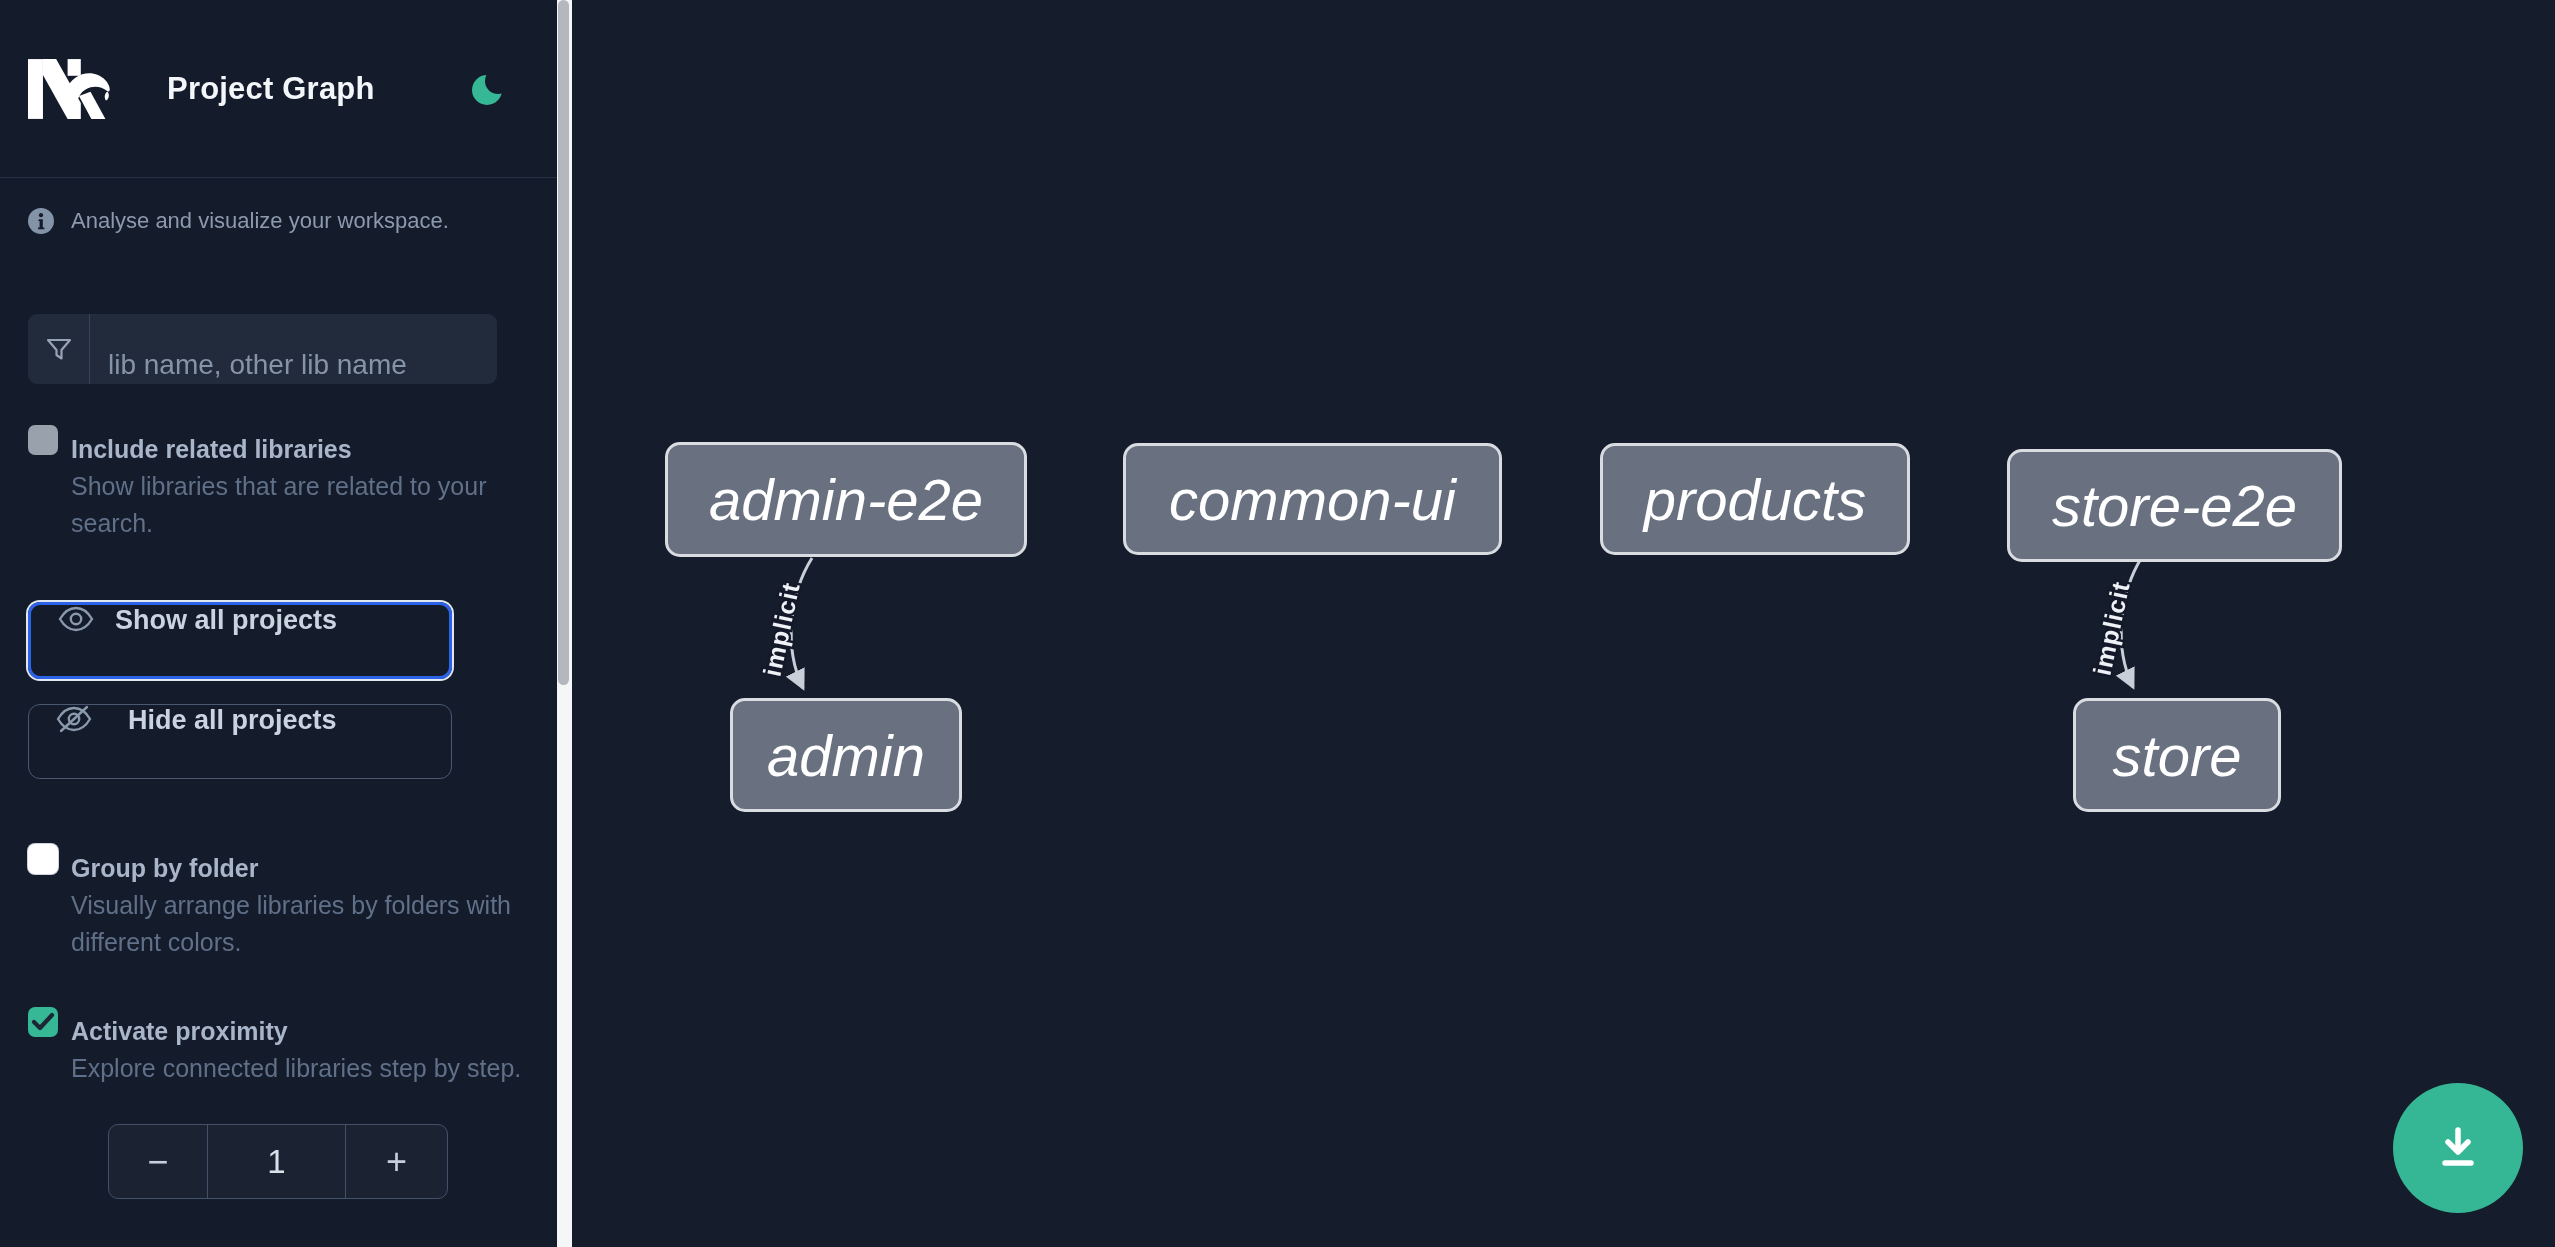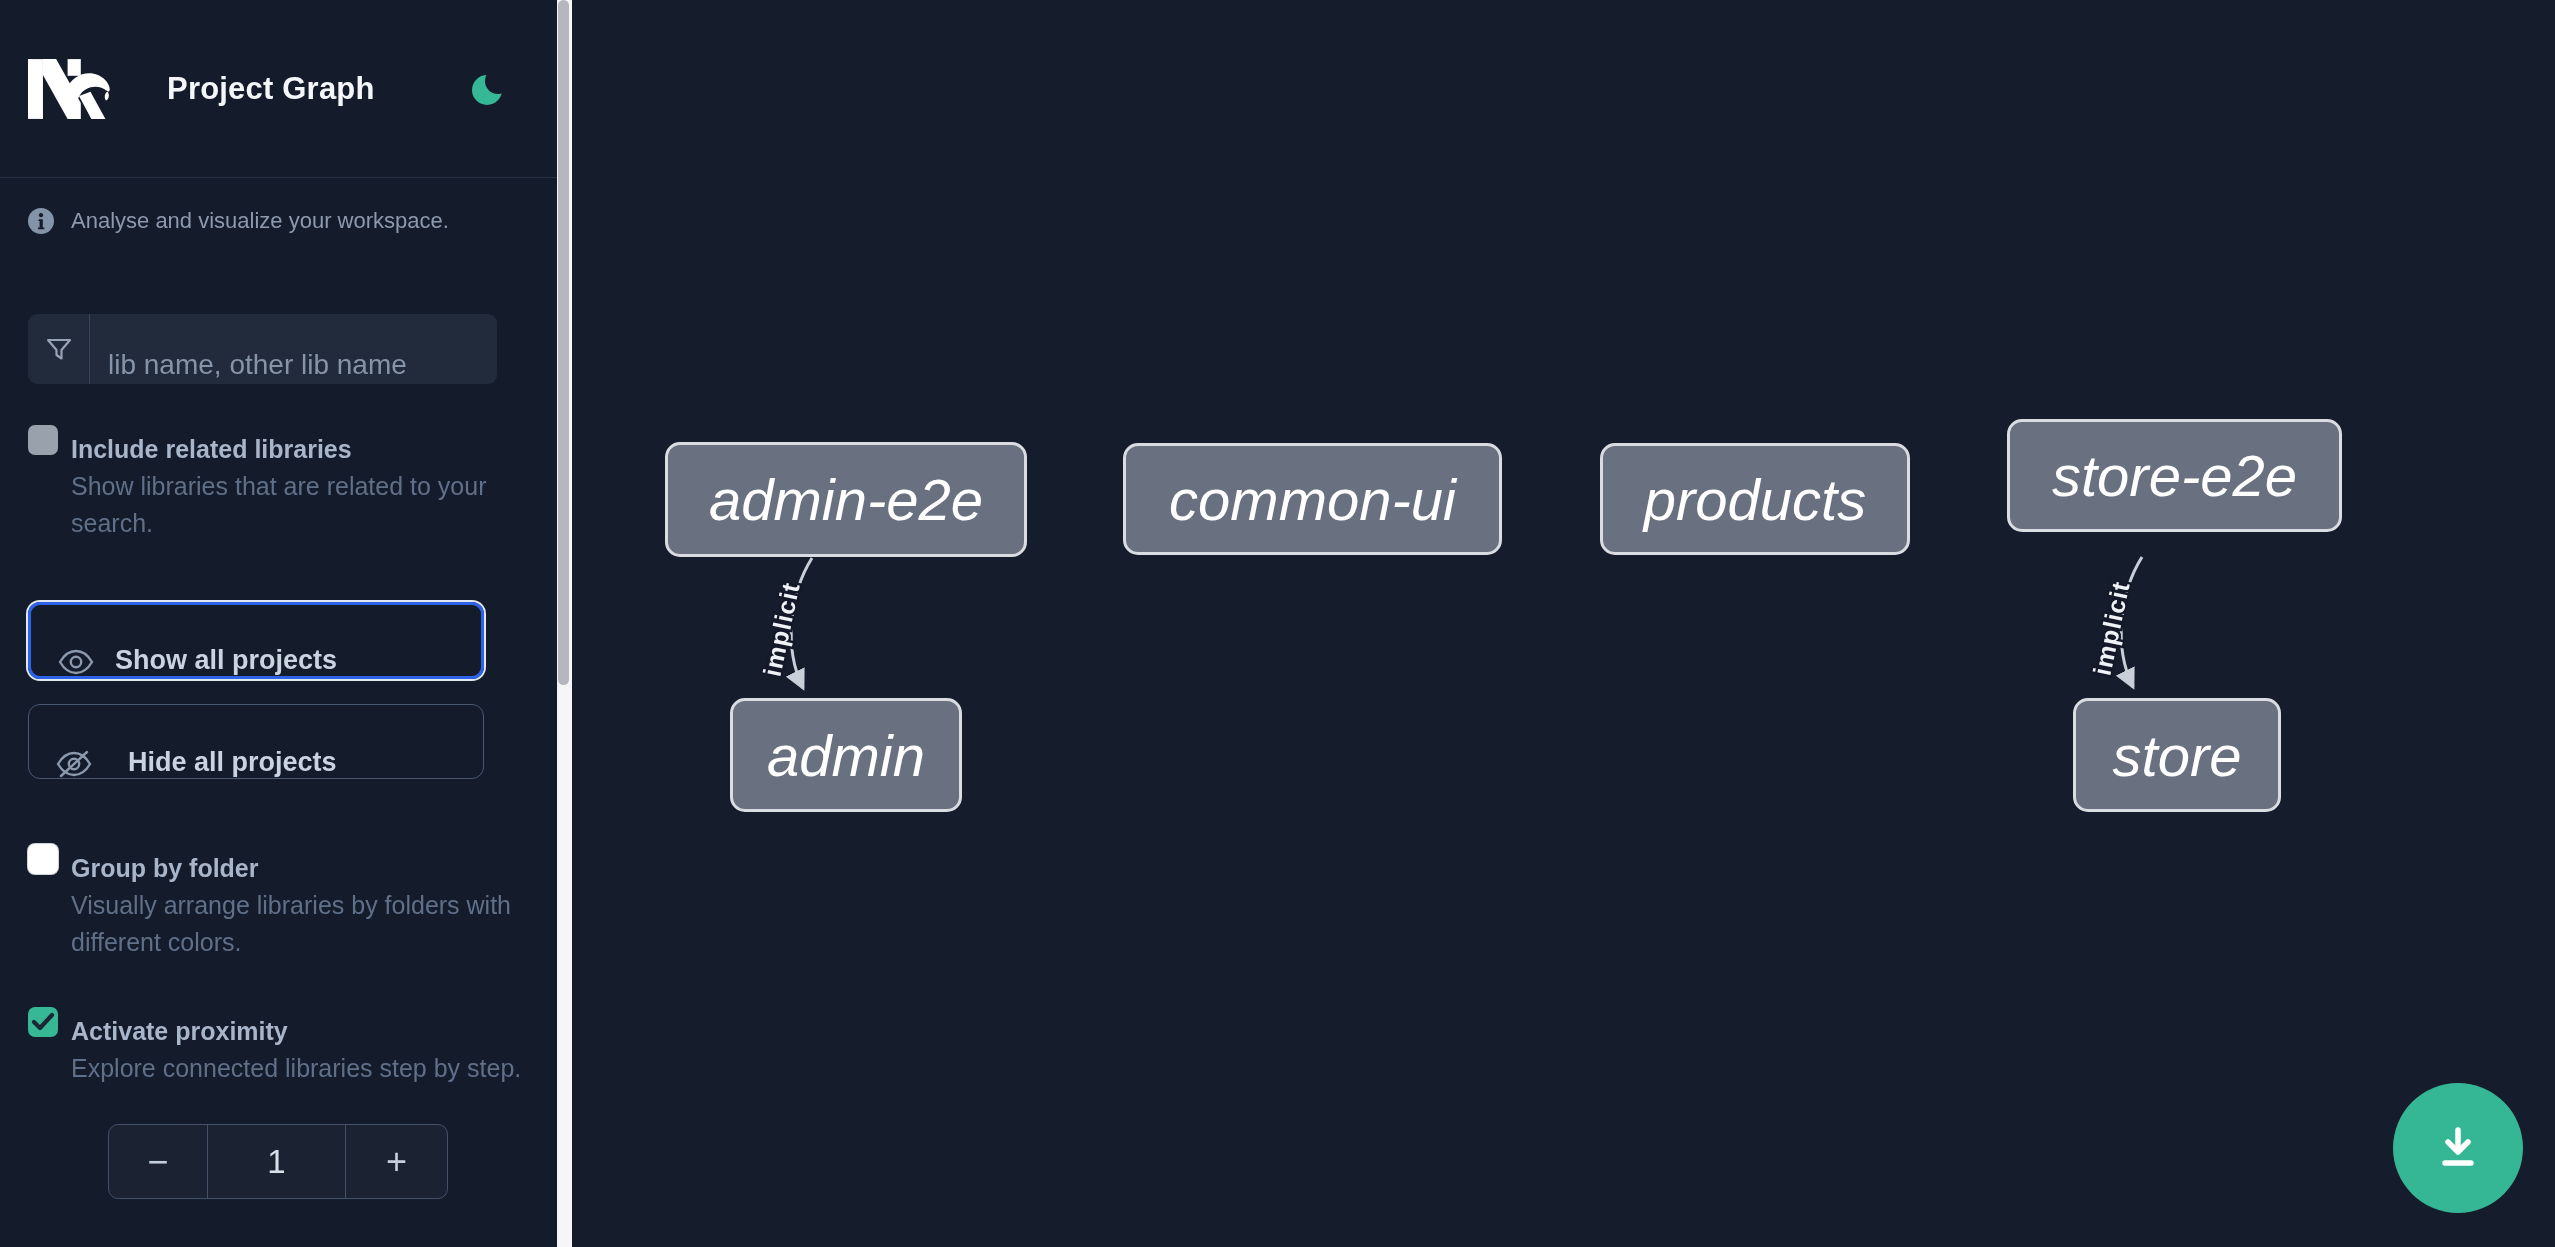--- a/index.html
+++ b/index.html
@@ -32,21 +32,21 @@
   .toggle-row { display:flex; align-items:flex-start; gap:13px; padding-left:28px; width:525px; }
   .toggle-row .texts { padding-top:0px;margin-top:9px; }
   .cbx { width:30px; height:30px; border-radius:7px; flex:none; margin-top:3px; position:relative; }
   .cbx.gray  { background:#99a1ad; }
   .cbx.white { background:#ffffff; box-shadow:0 0 0 1px #cdd4dc; }
   .cbx.teal  { background:#36b795; }
   .cbx svg { position:absolute; left:3px; top:4px; }
   .t-label { color:#a9b6c9; font-size:25px; font-weight:700; line-height:37px; }
   .t-desc  { color:#607089; font-size:25px; line-height:37px; }
 
-  .sb-btn { display:flex; align-items:flex-end; margin-left:28px; width:456px; height:77px;
+  .sb-btn { display:flex; align-items:flex-start; margin-left:28px; width:424px; height:77px;
             background:transparent; border-radius:12px; cursor:pointer; padding:0 0 0 27px; }
   .sb-btn .btn-label { color:#c9d4e0; font-size:27px; font-weight:700; margin-left:21px; }
   .sb-btn.focused { border:3px solid #2c63e9; box-shadow:0 0 0 2px #e2e8f0; height:77px; }
   .sb-btn.plain   { border:1px solid #4a5872; height:75px;gap:15px; }
   .btn-eye { width:36px; height:28px; flex:none; }
 
   .stepper { margin:37px 0 0 108px; width:340px; height:75px; display:flex;
              border:1px solid #43506a; border-radius:10px; background:#1b2333; overflow:hidden; }
   .stepper button { background:transparent; border:none; color:#c5d0dd; font-size:36px; cursor:pointer;
                     font-family:"Liberation Sans",sans-serif; }
@@ -179,21 +179,21 @@
       </defs>
       <path d="M240,558 C218,593 211,647 231,688" fill="none" stroke="#c9cfd8" stroke-width="3" marker-end="url(#arrow)"></path>
       <path d="M1570,557 C1548,592 1541,646 1561,687" fill="none" stroke="#c9cfd8" stroke-width="3" marker-end="url(#arrow)"></path>
       <text class="edge-label" x="218" y="631" text-anchor="middle" transform="rotate(-78 218 631)">implicit</text>
       <text class="edge-label" x="1548" y="630" text-anchor="middle" transform="rotate(-78 1548 630)">implicit</text>
     </svg>
 
     <div class="gnode" style="left:93px;  top:442px; width:362px; height:115px;">admin-e2e</div>
     <div class="gnode" style="left:551px; top:443px; width:379px; height:112px;">common-ui</div>
     <div class="gnode" style="left:1028px;top:443px; width:310px; height:112px;">products</div>
-    <div class="gnode" style="left:1435px;top:419px; width:335px; height:113px;">store-e2e</div>
+    <div class="gnode" style="left:1435px;top:449px; width:335px; height:113px;">store-e2e</div>
     <div class="gnode" style="left:158px; top:698px; width:232px; height:114px;">admin</div>
     <div class="gnode" style="left:1501px;top:698px; width:208px; height:114px;">store</div>
 
     <button class="fab">
       <svg width="52" height="52" viewBox="0 0 52 52" fill="none" stroke="#ffffff" stroke-width="5.5" stroke-linecap="round" stroke-linejoin="round">
         <line x1="26" y1="8" x2="26" y2="28"></line>
         <polyline points="16,20 26,30 36,20"></polyline>
         <line x1="13" y1="41" x2="39" y2="41"></line>
       </svg>
     </button>

